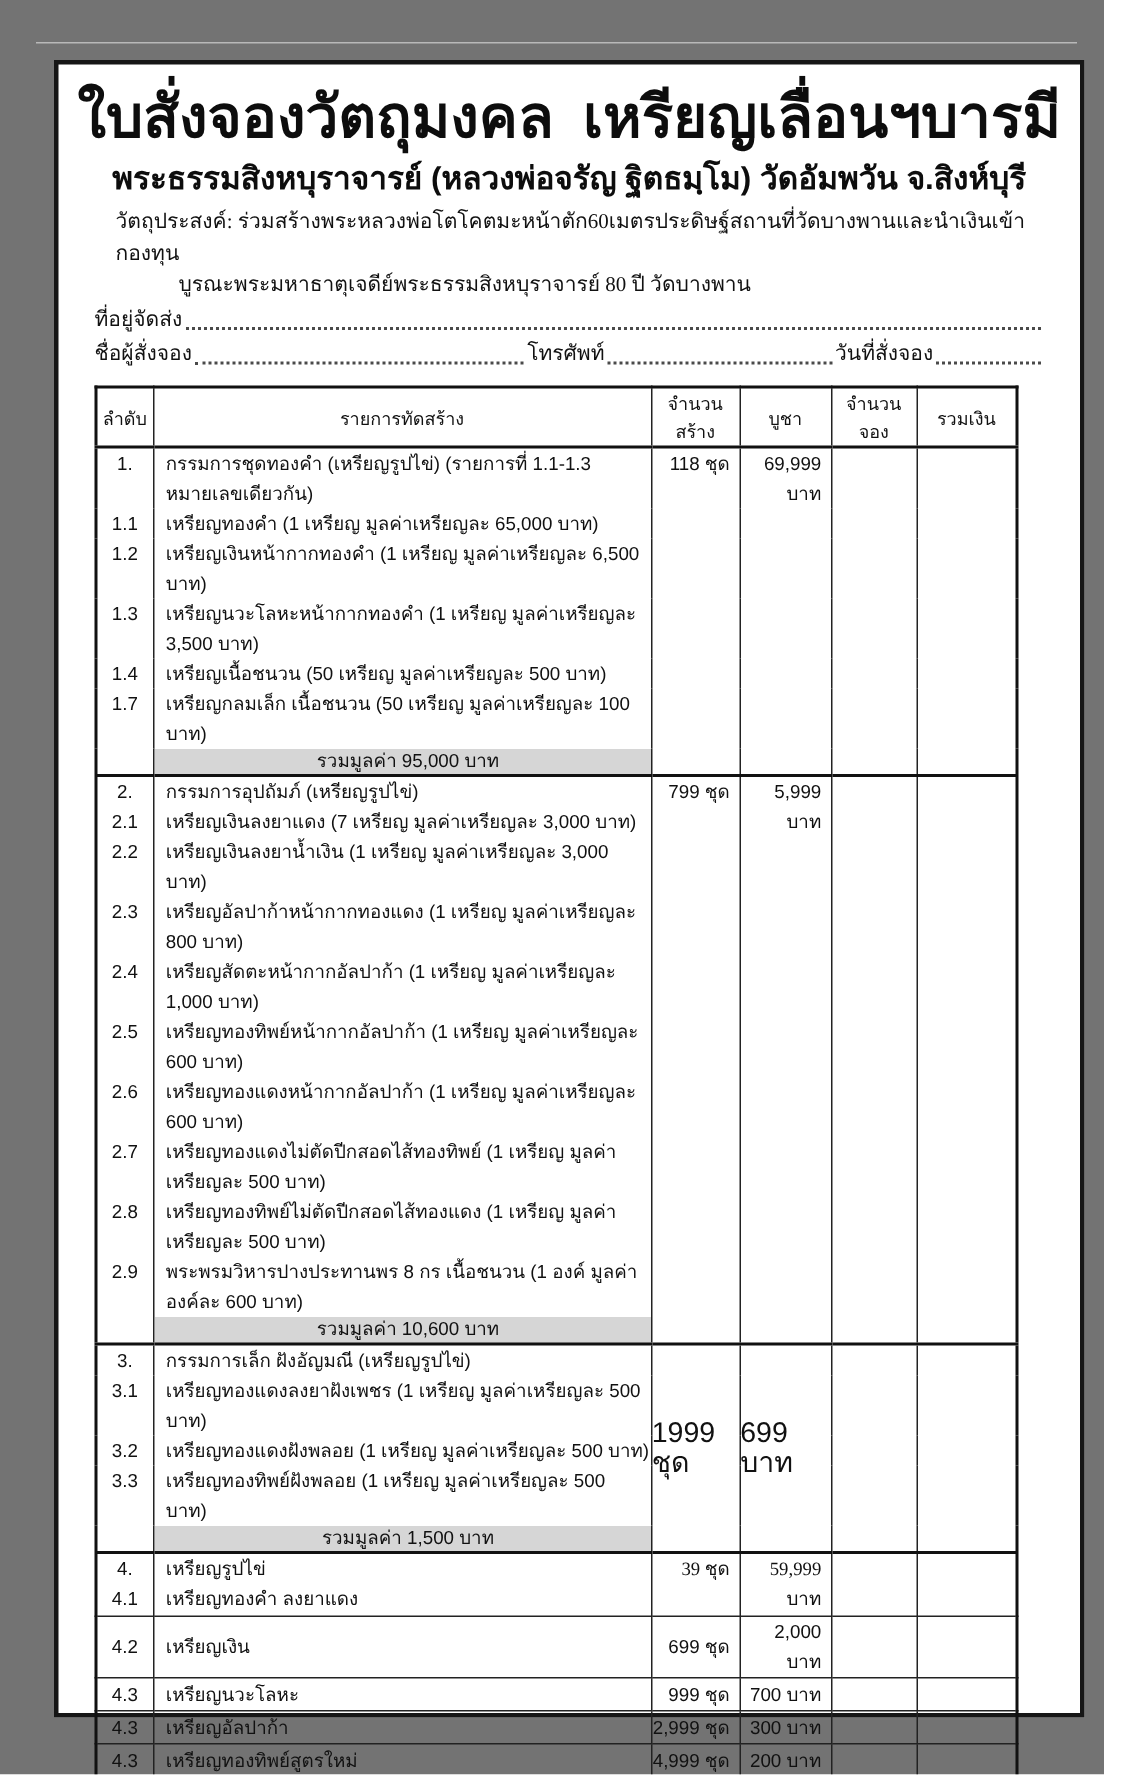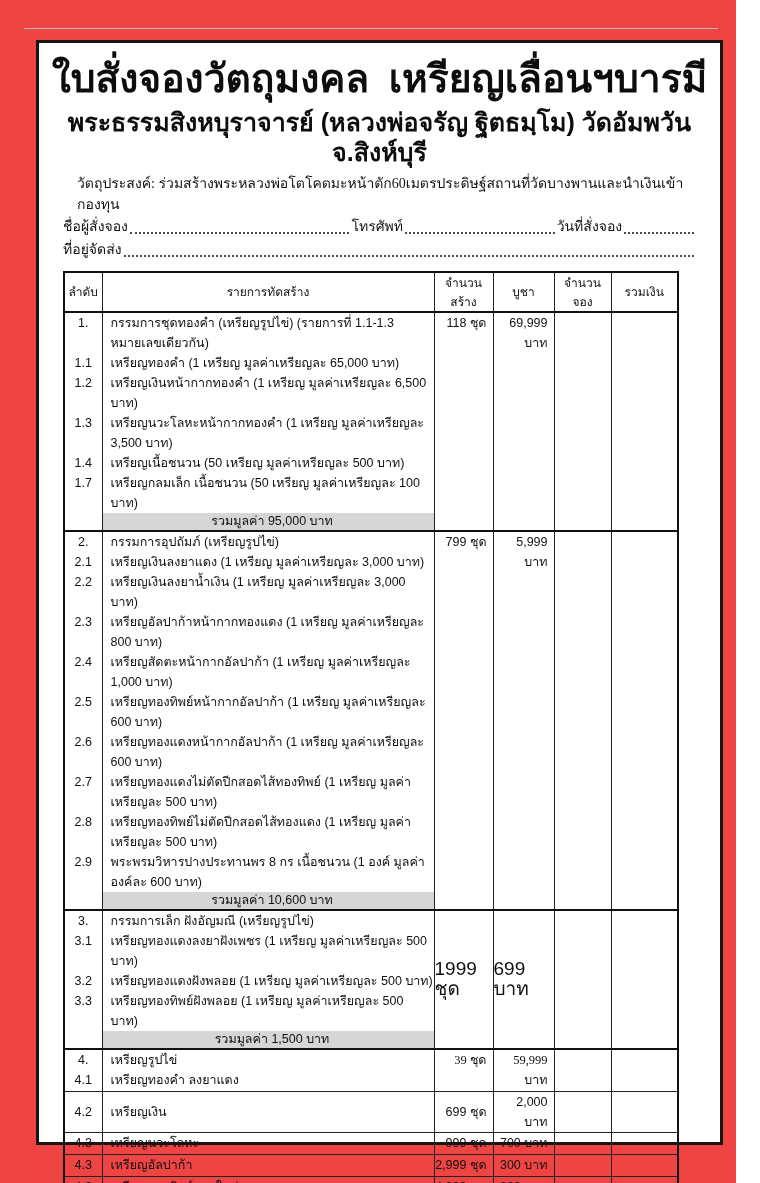--- a/index.html
+++ b/index.html
@@ -1,23 +1,23 @@
 <!DOCTYPE html>
 <html lang="th"><head>
 <meta charset="utf-8">
 <style>
   html,body{margin:0;padding:0;background:#ffffff;}
-  .page{position:relative;width:736px;height:1183px;background:#ef4444;overflow:hidden;
+  .page{position:relative;width:736px;height:1183px;background:#737373;overflow:hidden;
         font-family:"Liberation Sans","DejaVu Sans",sans-serif;color:#111;}
   .scan-line{position:absolute;top:28px;left:24px;right:18px;height:1px;background:#b9b9b9;}
   .frame{position:absolute;top:40px;left:36px;width:687px;height:1105px;box-sizing:border-box;
          border:3px solid #161616;background:#fff;}
   .title{margin:14px 4px 0;text-align:center;font-weight:bold;font-size:39px;line-height:1.15;
          white-space:pre;font-family:"Liberation Serif","DejaVu Serif",sans-serif;color:#0d0d0d;}
-  .subtitle{margin:5px 4px 0;text-align:center;font-weight:bold;font-size:25px;line-height:1.2;color:#0d0d0d;}
+  .subtitle{margin:5px 4px 0;text-align:center;font-weight:bold;font-size:21px;line-height:1.2;color:#0d0d0d;}
   .purpose{margin:6px 34px 0 38px;font-size:14px;line-height:21px;font-family:Liberation Serif, serif;}
   .purpose-l2{margin-left:42px;}
   .field-line{display:flex;align-items:flex-end;font-size:14px;line-height:23px;margin:0 24px;}
   .dots{flex-grow:1;border-bottom:2px dotted #4a4a4a;margin:0 2px 4px 2px;min-width:18px;}
   .g22{flex-grow:2.2}.g15{flex-grow:1.5}.g07{flex-grow:0.7}
   
   table.order-table{border-collapse:collapse;table-layout:fixed;width:614px;margin:10px 0 0 24px;
         border:2px solid #111;border-bottom:4px solid #111;font-size:12.5px;}
   .order-table th{border:1px solid #222;border-bottom:2px solid #111;height:31px;
         font-weight:normal;font-size:12px;padding:0 1px;overflow:hidden;}
@@ -42,33 +42,34 @@
 
 <div class="page">
   <div class="scan-line"></div>
   <div class="frame">
 
     <div class="title">ใบสั่งจองวัตถุมงคล  เหรียญเลื่อนฯบารมี</div>
     <div class="subtitle">พระธรรมสิงหบุราจารย์ (หลวงพ่อจรัญ ฐิตธมฺโม) วัดอัมพวัน จ.สิงห์บุรี</div>
 
     <div class="purpose">
       <div class="purpose-l1"><span>วัตถุประสงค์:</span> <span>ร่วมสร้างพระหลวงพ่อโตโคตมะหน้าตัก60เมตรประดิษฐ์สถานที่วัดบางพานและนำเงินเข้ากองทุน</span></div>
+      <div class="purpose-l2">บูรณะพระมหาธาตุเจดีย์พระธรรมสิงหบุราจารย์ 80 ปี วัดบางพาน</div>
     </div>
 
+    <div class="field-line">
+      <span>ที่อยู่จัดส่ง</span>
+        <span class="dots"></span>
+    </div>
     <div class="field-line">
       <span>ชื่อผู้สั่งจอง</span>
         <span class="dots g22"></span>
       <span>โทรศัพท์</span>
         <span class="dots g15"></span>
       <span>วันที่สั่งจอง</span>
         <span class="dots g07"></span>
-    </div>
-    <div class="field-line">
-      <span>ที่อยู่จัดส่ง</span>
-        <span class="dots"></span>
     </div>
 
     <table class="order-table">
       <colgroup>
         <col style="width:38px">
           <col style="width:332px">
           <col style="width:59px">
         <col style="width:61px">
           <col style="width:57px">
           <col style="width:67px">
@@ -119,21 +120,21 @@
           <tr class="sec-start">
             <td class="no">2.</td>
             <td class="desc">กรรมการอุปถัมภ์ (เหรียญรูปไข่)</td>
             <td class="qty v-top" rowspan="11">799 ชุด</td>
             <td class="price v-top" rowspan="11">5,999 บาท</td>
             <td class="" rowspan="11"></td>
             <td class="" rowspan="11"></td>
           </tr>
           <tr class="">
             <td class="no">2.1</td>
-            <td class="desc">เหรียญเงินลงยาแดง (1 เหรียญ มูลค่าเหรียญละ 3,000 บาท)</td>
+            <td class="desc">เหรียญเงินลงยาแดง (7 เหรียญ มูลค่าเหรียญละ 3,000 บาท)</td>
           </tr>
           <tr class="">
             <td class="no">2.2</td>
             <td class="desc">เหรียญเงินลงยาน้ำเงิน (1 เหรียญ มูลค่าเหรียญละ 3,000 บาท)</td>
           </tr>
           <tr class="">
             <td class="no">2.3</td>
             <td class="desc">เหรียญอัลปาก้าหน้ากากทองแดง (1 เหรียญ มูลค่าเหรียญละ 800 บาท)</td>
           </tr>
           <tr class="">

